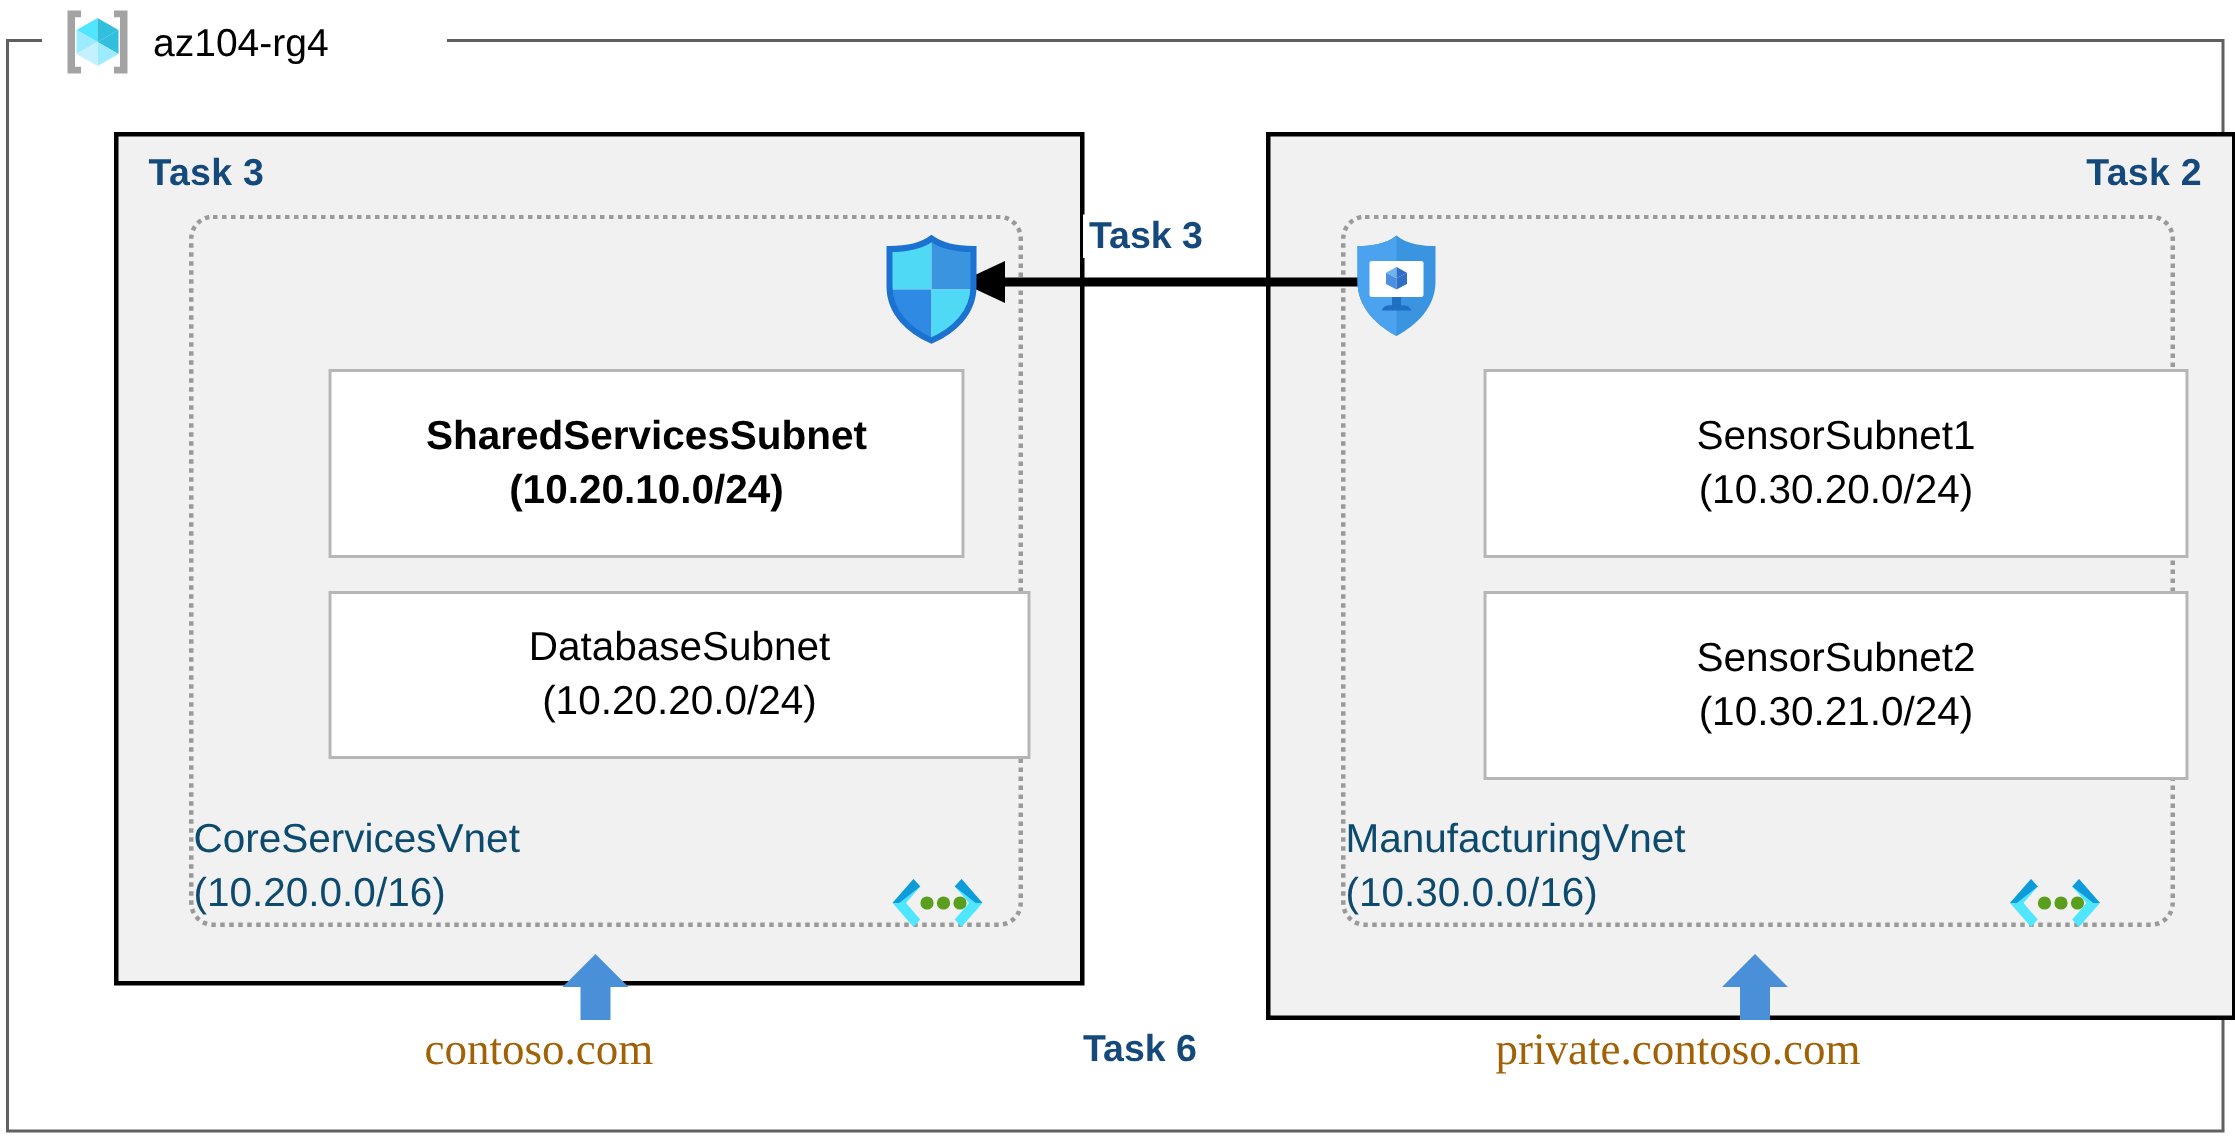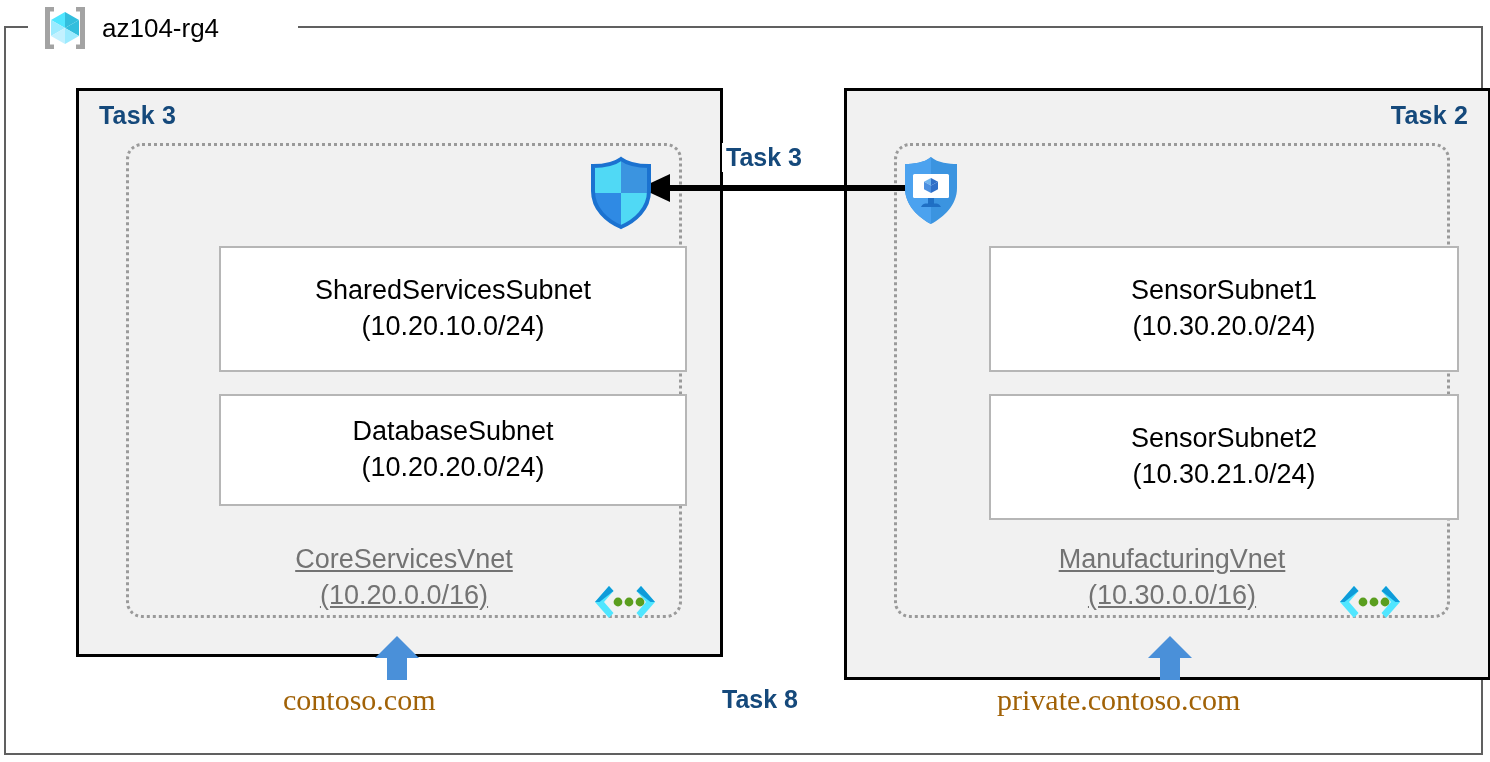--- a/index.html
+++ b/index.html
@@ -110,35 +110,34 @@
     justify-content: center;
     text-align: center;
   }
   .subnet-line {
     font-size: 27px;
     line-height: 1.32;
     color: #000000;
     white-space: nowrap;
   }
 
-  #t1-subnet-a { left: 90px; top: 100px; width: 468px; height: 126px; }
+  #t1-subnet-a { left: 90px; top: 100px; width: 424px; height: 126px; font-weight: bold; }
   #t1-subnet-b { left: 90px; top: 248px; width: 468px; height: 112px; }
   #t2-subnet-a { left: 92px; top: 100px; width: 470px; height: 126px; }
   #t2-subnet-b { left: 92px; top: 248px; width: 470px; height: 126px; }
 
   
   .vnet-caption {
     position: absolute;
     left: 0;
     right: 0;
-    text-align: center;
+    text-align: left;
     font-size: 27px;
     line-height: 1.32;
-    color: #737373;
-    text-decoration: underline;
+    color: #0c4a6e;
   }
   #vnet1-caption { top: 396px; }
   #vnet2-caption { top: 396px; }
 
   
   .abs-icon { position: absolute; display: block; }
 
   #nsg-shield      { left: 583px; top: 155px; width: 76px; height: 76px; z-index: 6; }
   #watcher-shield  { left: 898px; top: 155px; width: 66px; height: 72px; z-index: 6; }
   #vnet1-code-icon { left: 591px; top: 583px; width: 68px; height: 38px; z-index: 5; }
@@ -324,15 +323,15 @@
   <svg class="dns-arrow" id="dns1-arrow" viewBox="0 0 48 48">
     <polygon points="24,2 46,24 34,24 34,46 14,46 14,24 2,24" fill="#4a90d9"></polygon>
   </svg>
   <div class="dns-caption" id="dns1-caption">contoso.com</div>
 
   <svg class="dns-arrow" id="dns2-arrow" viewBox="0 0 48 48">
     <polygon points="24,2 46,24 34,24 34,46 14,46 14,24 2,24" fill="#4a90d9"></polygon>
   </svg>
   <div class="dns-caption" id="dns2-caption">private.contoso.com</div>
 
-  <div id="task4-label">Task 8</div>
+  <div id="task4-label">Task 6</div>
 
 </div>
 
 </body></html>

